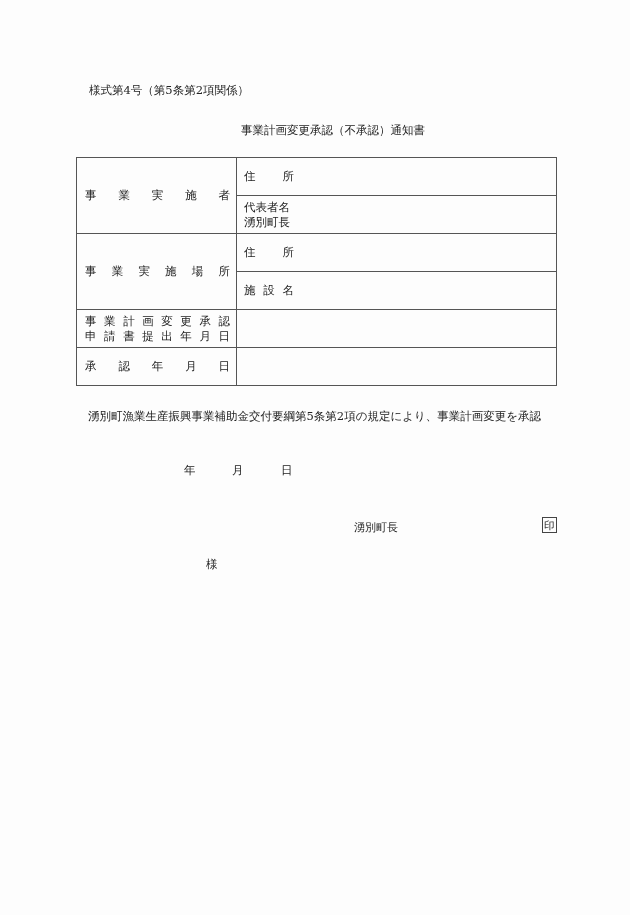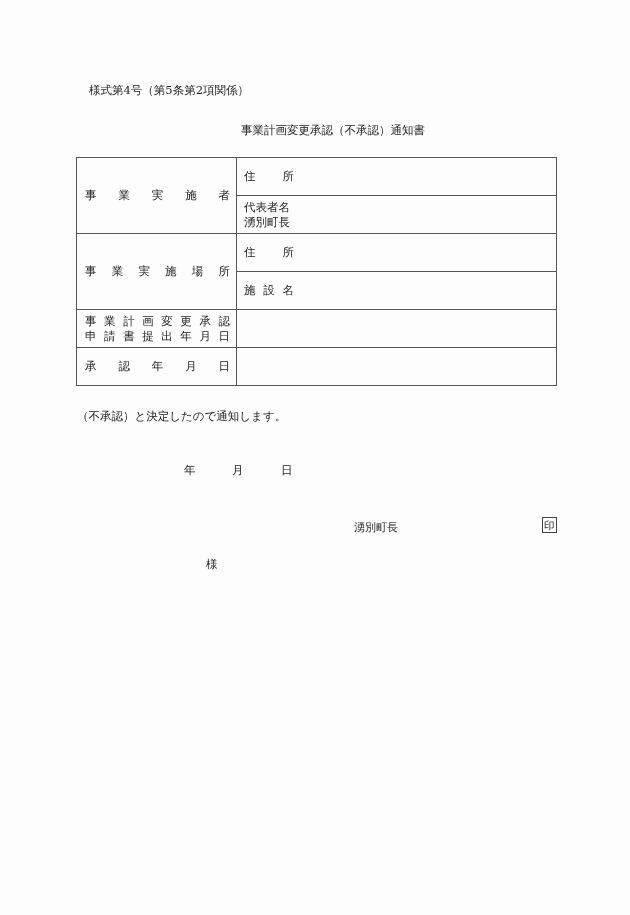--- a/index.html
+++ b/index.html
@@ -117,21 +117,21 @@
         <span>月</span>
         <span>日</span>
       </div>
     </td>
     <td class="sub"></td>
   </tr>
 </tbody>
   </table>
 
 <div class="abs para">
-  <div>（不承認）と決定したので通知します。</div>
+  <div class="indent">湧別町漁業生産振興事業補助金交付要綱第5条第2項の規定により、事業計画変更を承認</div>
 </div>
 
 <div class="abs date" style="left:184px">年</div>
 <div class="abs date" style="left:232px">月</div>
 <div class="abs date" style="left:281px">日</div>
 
 <div class="abs mayor">湧別町長</div>
 <div class="abs seal">印</div>
 <div class="abs sama">様</div>
 

